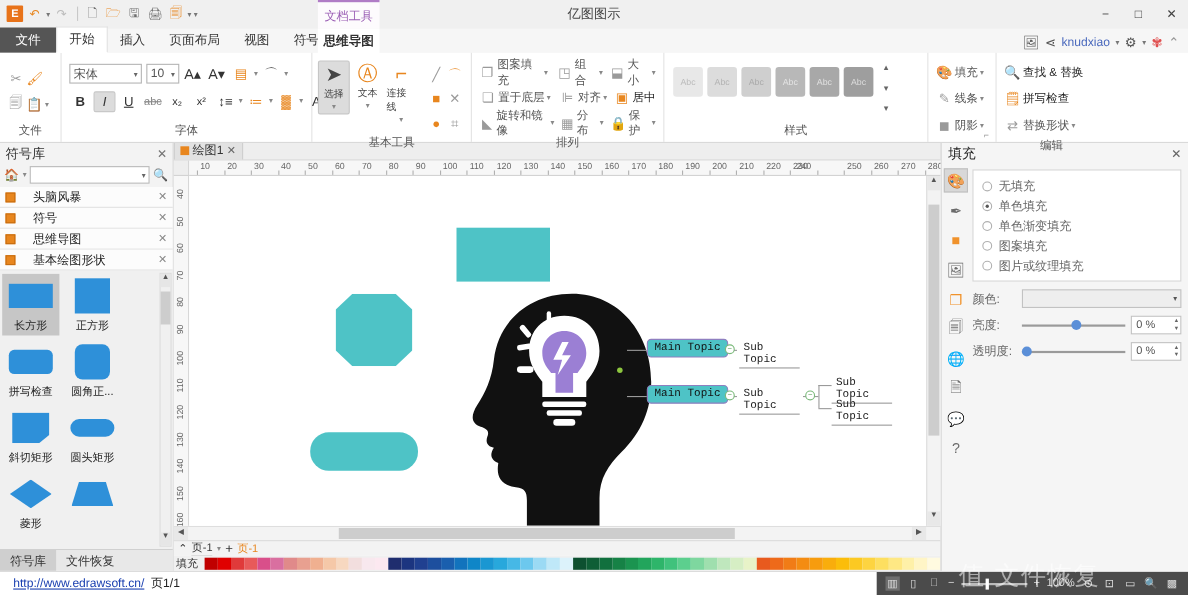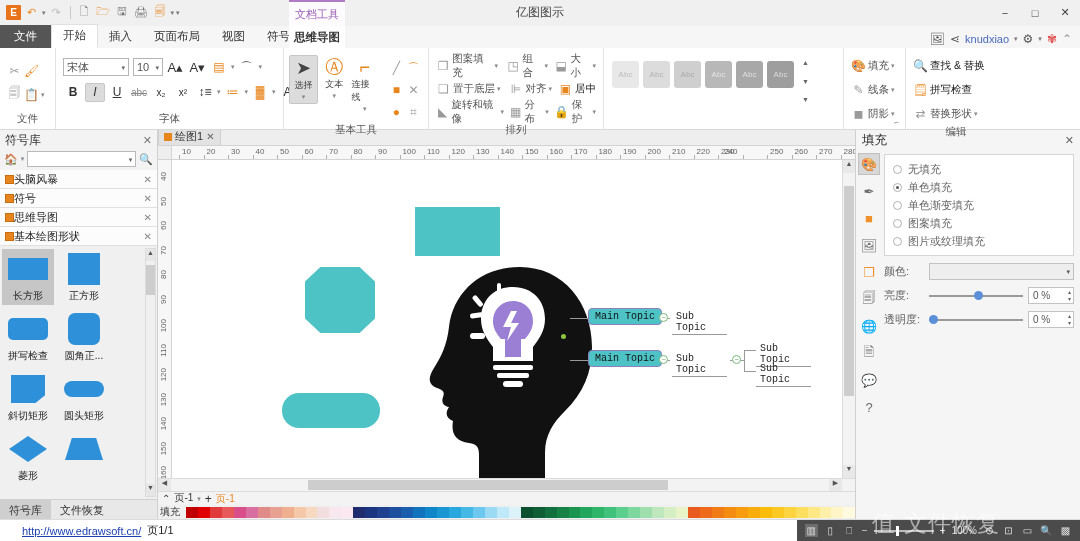--- a/index.html
+++ b/index.html
@@ -74,21 +74,21 @@
   .main { flex:1; display:flex; min-height:0; }
 
   
   .lpanel { width:158px; background:#f3f3f3; border-right:1px solid #d0d0d0; display:flex; flex-direction:column;}
   .lphead { height:20px; display:flex; align-items:center; padding:0 5px; font-size:12px; color:#333;}
   .lphead .x { margin-left:auto; font-size:11px; color:#777; }
   .lsearch { display:flex; align-items:center; gap:3px; padding:1px 4px 3px; }
   .lsearch .home { font-size:11px; color:#e8861e;}
   .lsearchbox { flex:1; height:16px; border:1px solid #b9b9b9; background:#fff; position:relative;}
   .cat { height:19px; background:#fcfcfc; border-bottom:1px solid #e0e0e0; display:flex; align-items:center;
-         gap:0; padding:0 5px; font-size:11px; color:#222;}
+         gap:16px; padding:0 5px; font-size:11px; color:#222;}
   .cat .sq { width:9px; height:9px; background:#e8861e; border:1px solid #c76d10; }
   .cat .x { margin-left:auto; font-size:10px; color:#888; }
   .shapes { flex:1; background:#f0f0f0; position:relative; overflow:hidden; padding:3px 0 0 2px;}
   .shgrid { display:flex; flex-wrap:wrap; width:125px; }
   .shcell { width:52px; margin:0 4px 4px 0; display:flex; flex-direction:column; align-items:center; }
   .shcell.sel { background:#c6c6c6; }
   .shbox { width:52px; height:40px; display:flex; align-items:center; justify-content:center; }
   .shname { font-size:10px; color:#222; padding-bottom:2px; text-align:center; width:52px; overflow:hidden; white-space:nowrap;}
   .shvsb { position:absolute; right:1px; top:2px; width:11px; bottom:2px; background:#f0f0f0; border:1px solid #dcdcdc;}
   .shvsb .th { position:absolute; left:0; right:0; top:16px; height:30px; background:#cdcdcd;}
@@ -157,21 +157,21 @@
   
   .pagebar { height:14px; display:flex; align-items:center; background:#f3f3f3; border-top:1px solid #dcdcdc;}
   .pagebar .seg { display:flex; align-items:center; gap:4px; font-size:10px; padding:0 4px;}
   .pgname { border-bottom:1px solid #999; font-size:10px; }
   .pgactive { color:#e8861e; font-size:10px; }
   .palettebar { height:14px; display:flex; align-items:center; background:#f0f0f0;}
   .palettebar .lbl { font-size:10px; color:#333; padding:0 2px 0 2px; width:28px;}
   .pal { flex:1; display:flex; height:11px; }
   .pal i { flex:1; height:11px; display:block; }
   .statusbar { height:22px; background:#fff; display:flex; align-items:center; border-top:1px solid #dcdcdc; font-size:11px;}
-  .slink { color:#1a3fb0; text-decoration:underline; padding-left:22px;}
+  .slink { color:#1a3fb0; text-decoration:underline; padding-left:12px;}
   .spage { padding-left:6px; color:#222;}
   .szone { margin-left:auto; height:22px; background:#4b4b4b; color:#ddd; display:flex; align-items:center;
            gap:6px; padding:0 8px; font-size:10px;}
   .szone .vi { width:13px; height:13px; display:flex; align-items:center; justify-content:center; font-size:10px;}
   .szone .vi.sel { background:#6e6e6e; }
   .ztrack { width:60px; height:2px; background:#bbb; position:relative;}
   .ztrack .zk { position:absolute; left:22px; top:-4px; width:3px; height:10px; background:#fff;}
   .watermark { position:absolute; right:80px; bottom:2px; font-size:23px; color:rgba(255,255,255,0.55);
                font-family:"DejaVu Sans", sans-serif; letter-spacing:1px; pointer-events:none;}
 </style>
@@ -364,20 +364,21 @@
           <div class="sw" style="background:#b8b8b8; color:#e4e4e4">Abc</div>
           <div class="sw" style="background:#a8a8a8; color:#e0e0e0">Abc</div>
           <div class="sw" style="background:#9e9e9e; color:#dcdcdc">Abc</div>
         </div>
         <div class="stylescroll">
           <span>▲</span>
           <span>▼</span>
           <span>▼</span>
         </div>
       </div>
+      <div class="grplabel">样式</div>
     </div>
 
     <div class="grp" style="width:62px">
       <div class="grpbody" style="flex-direction:column; gap:2px; padding-top:4px;">
         <div class="smallrow">
           <span class="ic">🎨</span>
           <span>填充</span>
           <span class="ddc">▾</span>
         </div>
         <div class="smallrow">

